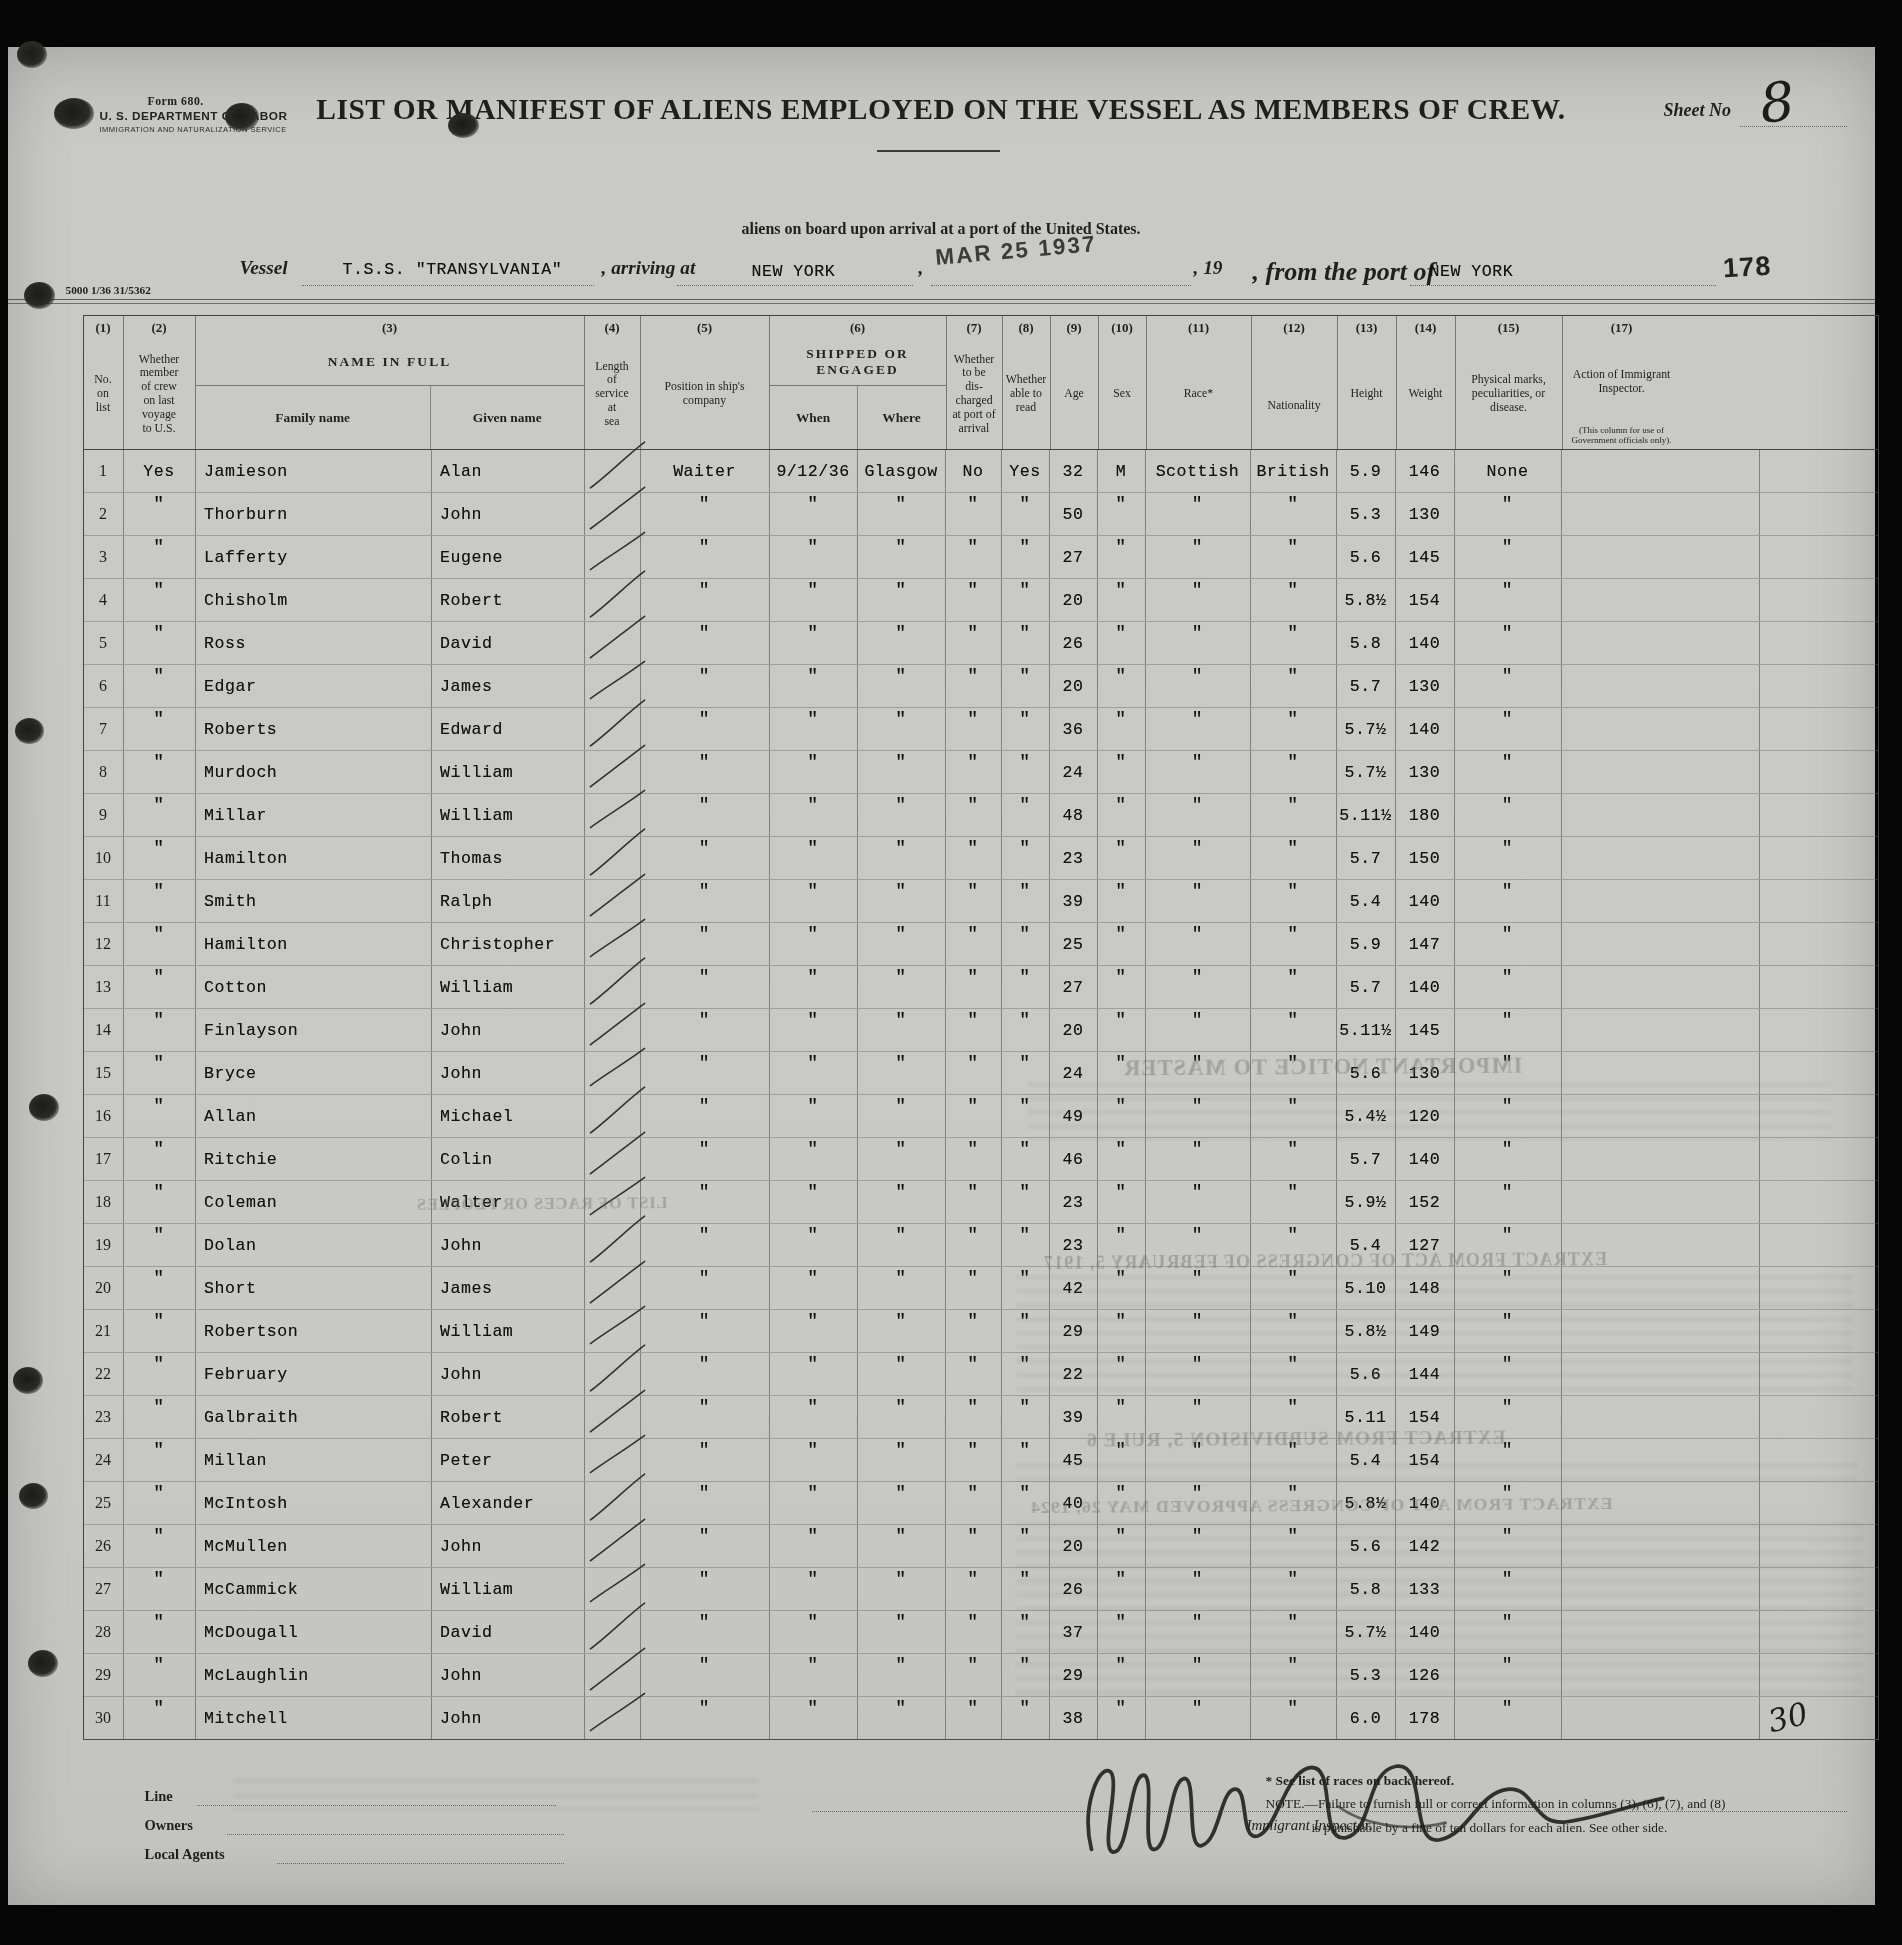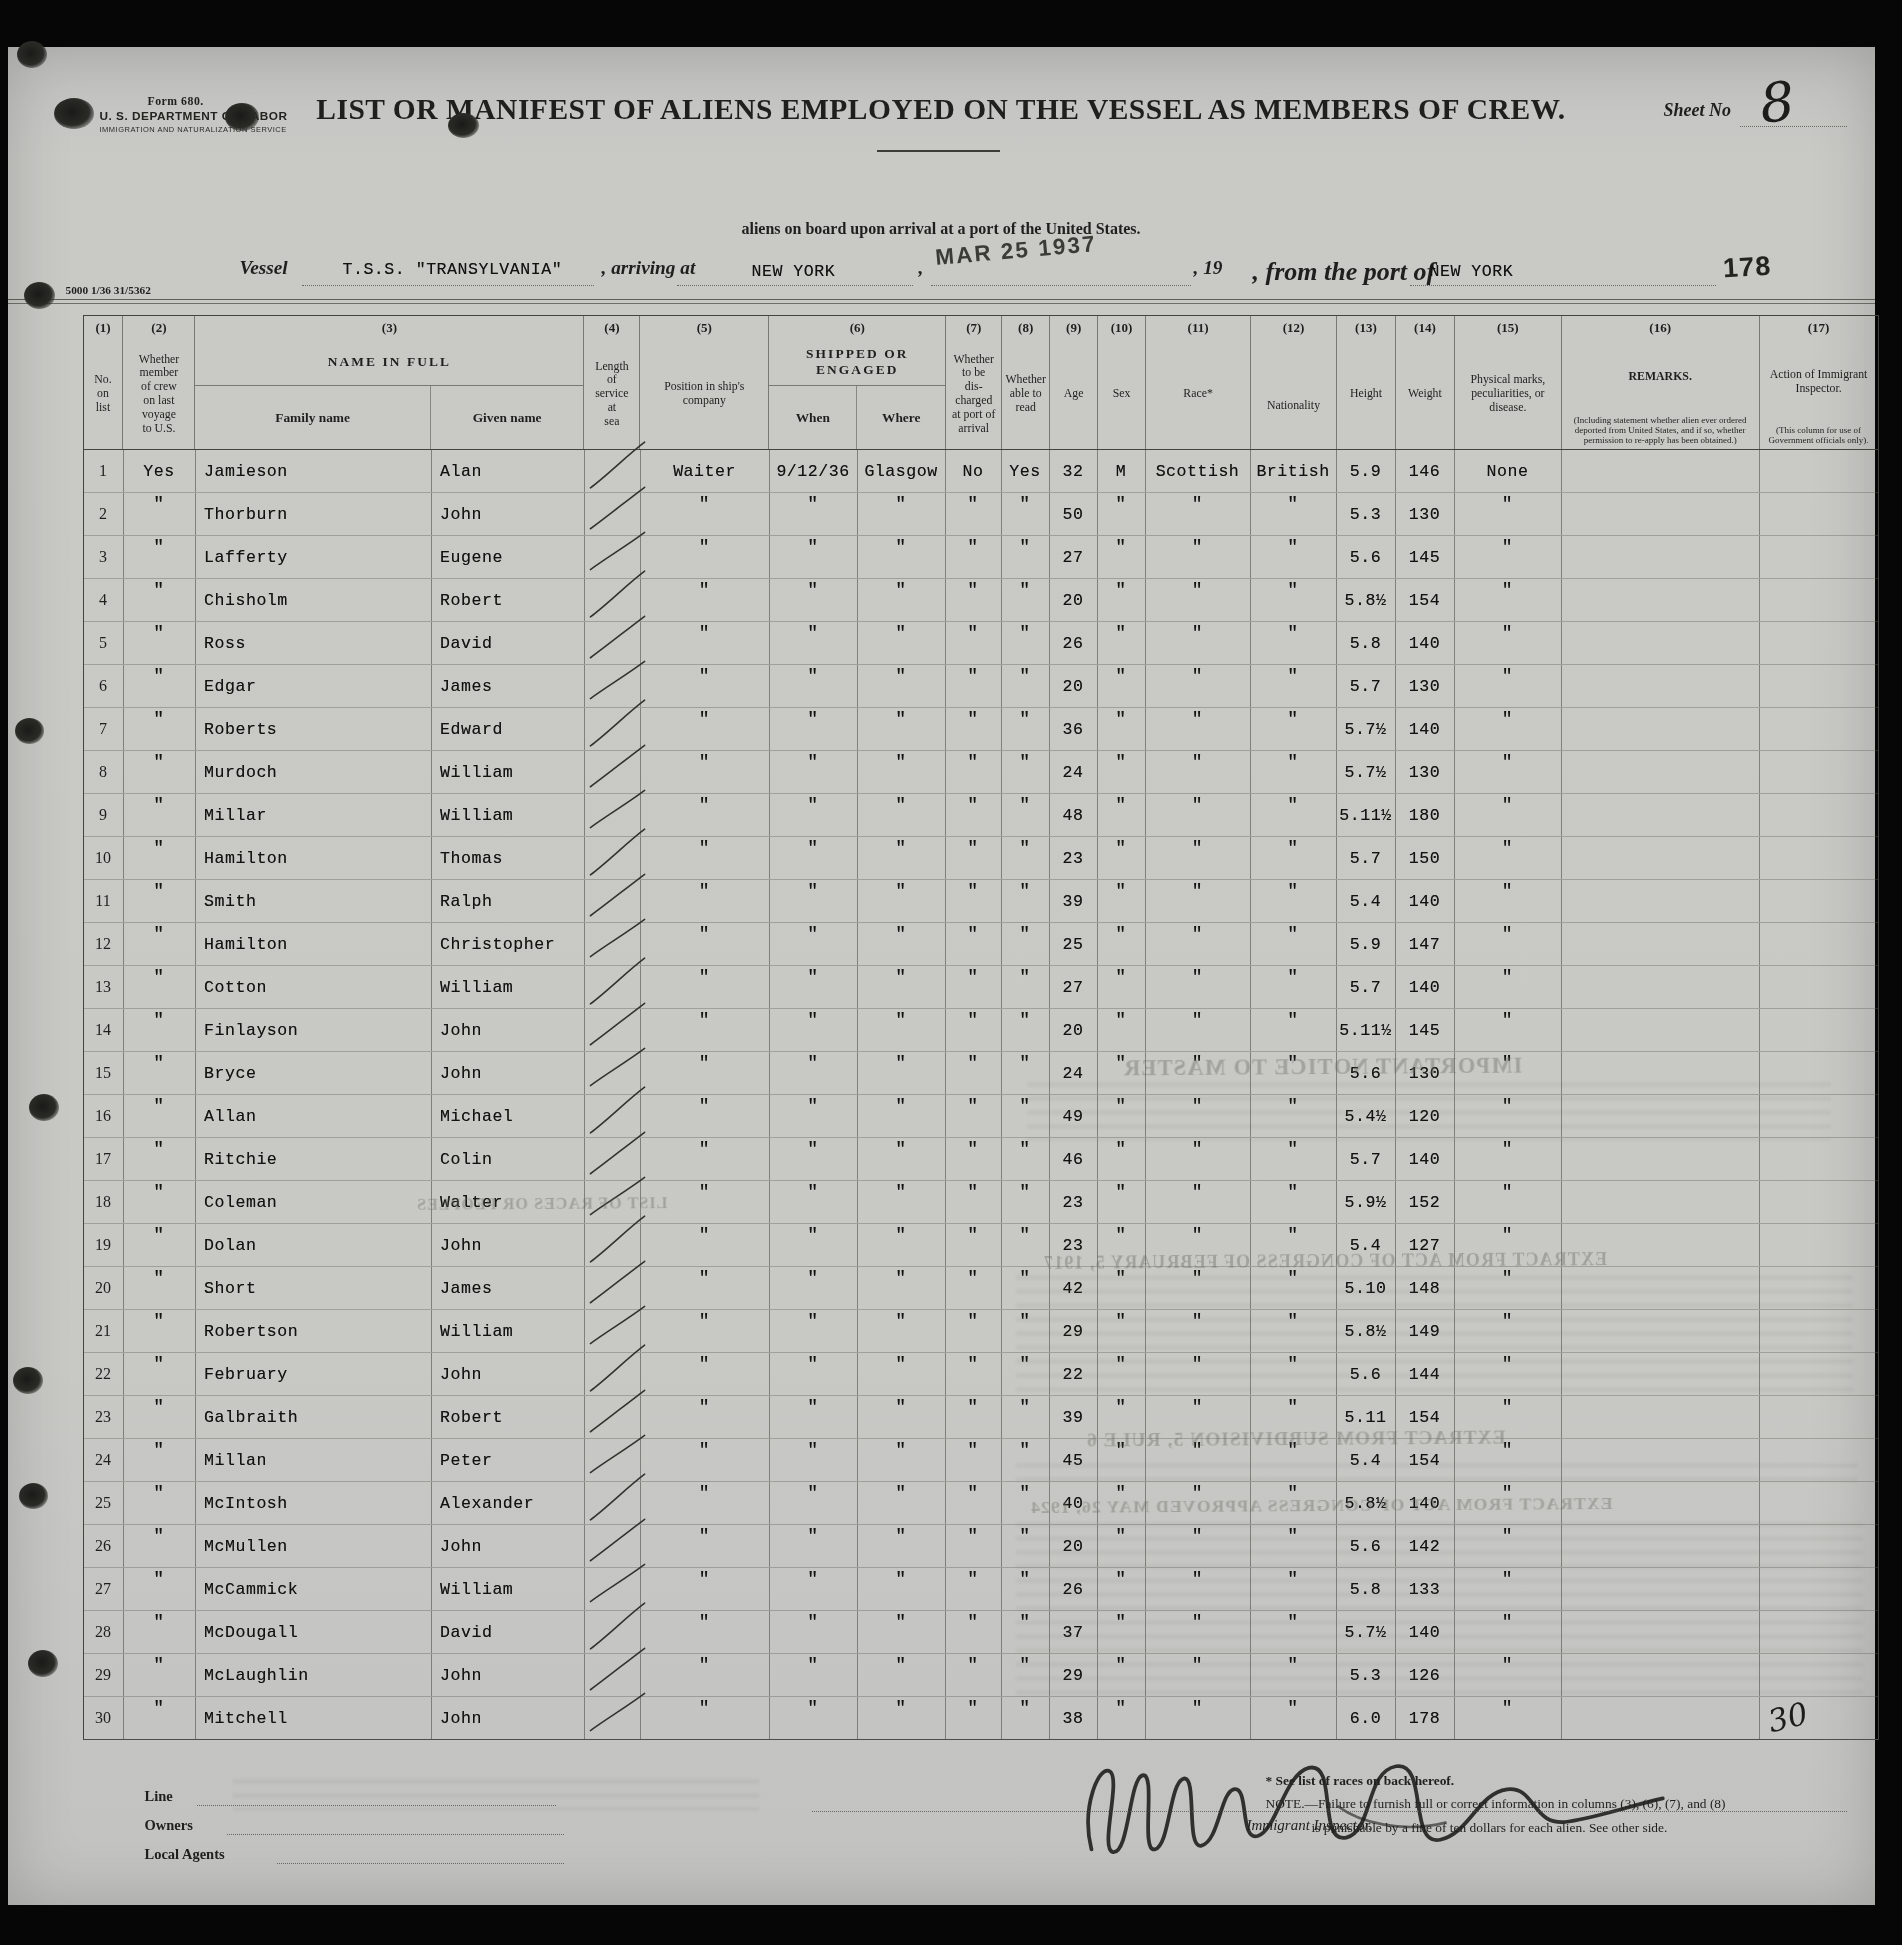--- a/index.html
+++ b/index.html
@@ -180,25 +180,20 @@
           <div class="hcell" style="width: 59px;">
             <div class="hnum">(14)</div>
             <div class="hlbl">Weight</div>
           </div>
           <div class="hcell" style="width: 107px;">
             <div class="hnum">(15)</div>
             <div class="hlbl">Physical marks,
 peculiarities, or
 disease.</div>
           </div>
-          <div class="hcell" style="width: 198px;">
-            <div class="hnum">(16)</div>
-            <div class="hlbl b">REMARKS.</div>
-            <div class="hnote" style="white-space: pre-line;">(Including statement whether alien ever ordered deported from United States, and if so, whether permission to re-apply has been obtained.)</div>
-          </div>
           <div class="hcell" style="width: 118px;">
             <div class="hnum">(17)</div>
             <div class="hlbl">Action of Immigrant
 Inspector.</div>
             <div class="hnote" style="white-space: pre-line;">(This column for use of
 Government officials only).</div>
           </div>
         </div>
       <div class="tbody" id="tbody">
           <div class="brow">

